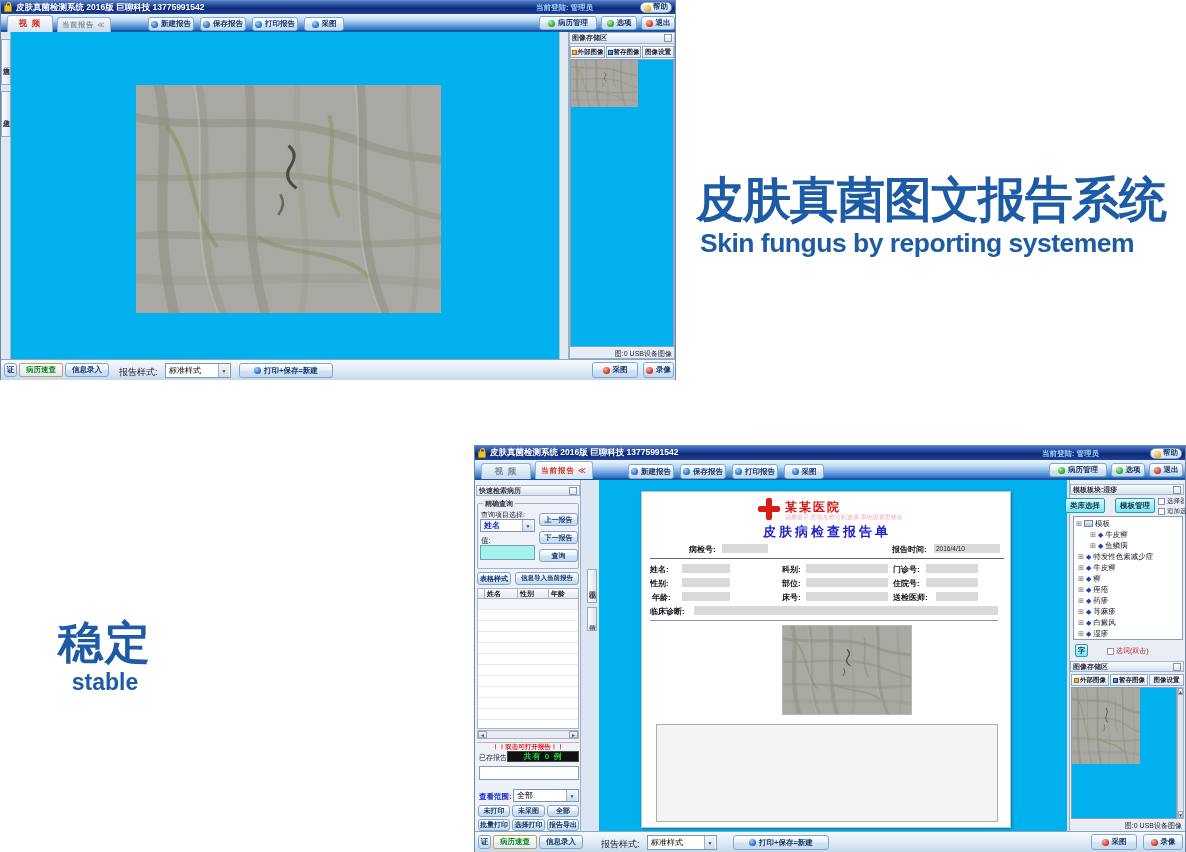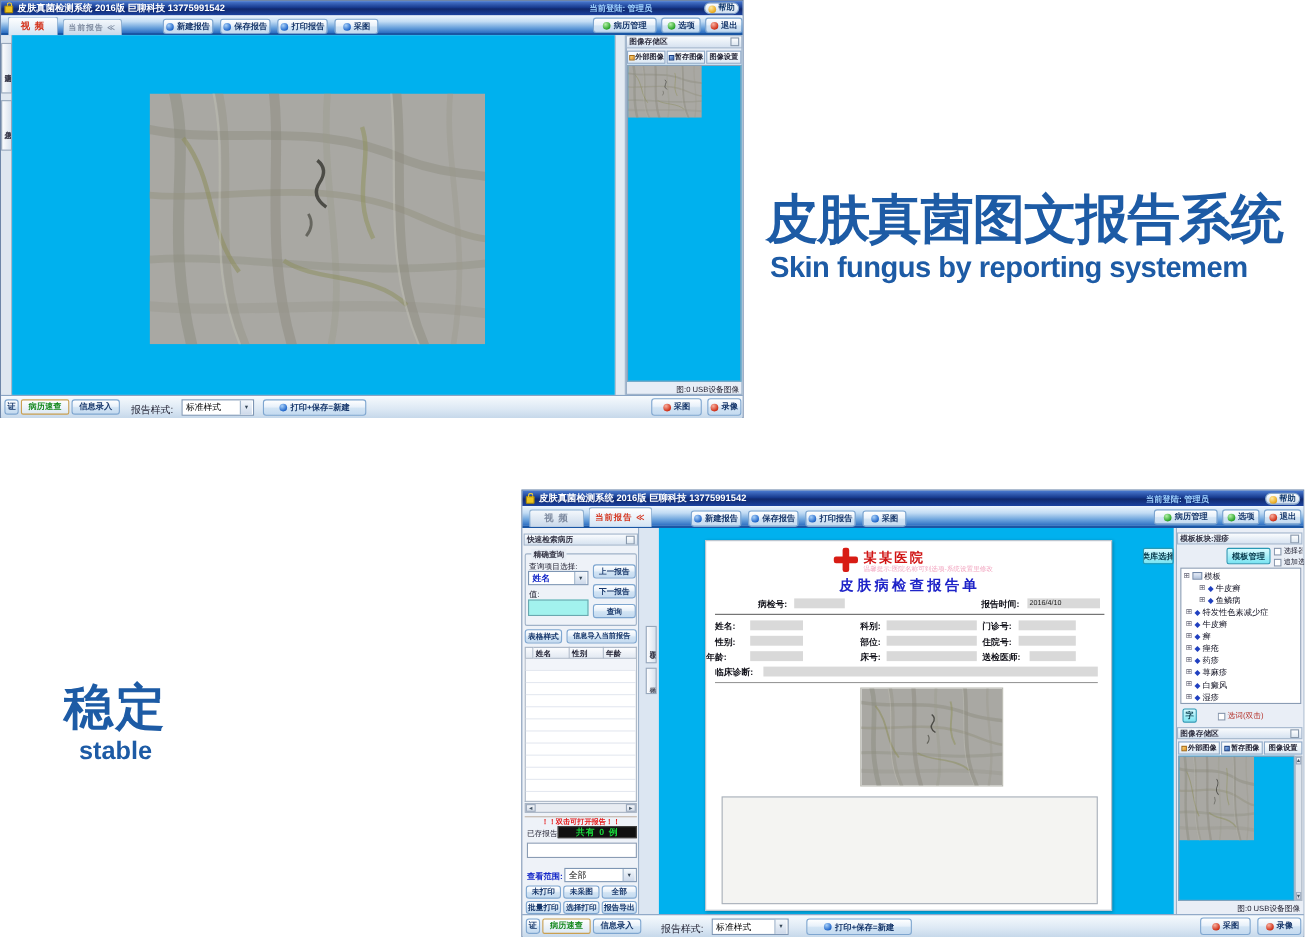--- a/index.html
+++ b/index.html
@@ -344,21 +344,21 @@
       <span class="abs rl" style="left:251px;top:72px">门诊号:</span>
       <div class="abs field" style="left:284px;top:72px;width:52px"></div>
 
       <span class="abs rl" style="left:8px;top:86px">性别:</span>
       <div class="abs field" style="left:40px;top:86px;width:48px"></div>
       <span class="abs rl" style="left:140px;top:86px">部位:</span>
       <div class="abs field" style="left:164px;top:86px;width:82px"></div>
       <span class="abs rl" style="left:251px;top:86px">住院号:</span>
       <div class="abs field" style="left:284px;top:86px;width:52px"></div>
 
-      <span class="abs rl" style="left:0;top:100px">年龄:</span>
+      <span class="abs rl" style="left:10px;top:100px">年龄:</span>
       <div class="abs field" style="left:40px;top:100px;width:48px"></div>
       <span class="abs rl" style="left:140px;top:100px">床号:</span>
       <div class="abs field" style="left:164px;top:100px;width:82px"></div>
       <span class="abs rl" style="left:251px;top:100px">送检医师:</span>
       <div class="abs field" style="left:294px;top:100px;width:42px"></div>
 
       <span class="abs rl" style="left:8px;top:114px">临床诊断:</span>
       <div class="abs field" style="left:52px;top:114px;width:304px"></div>
       <div class="abs" style="left:8px;top:128px;width:348px;height:1px;background:#999"></div>
 
@@ -366,21 +366,21 @@
           <use href="#myc"></use>
         </svg>
       <div class="abs ta" style="left:14px;top:232px;width:342px;height:98px"></div>
     </div>
 
     <div class="abs" style="left:594px;top:34px;width:116px;height:351px;background:#e9eef6;border-left:1px solid #9ab0c8"></div>
     <div class="abs phead" style="left:595px;top:38px;width:114px;height:11px">
       <span>模板板块:湿疹</span>
       <span class="closebox"></span>
     </div>
-    <div class="abs cyanbtn" style="left:564px;top:52px;width:28px;height:15px">类库选择</div>
+    <div class="abs cyanbtn" style="left:590px;top:52px;width:40px;height:15px">类库选择</div>
     <div class="abs cyanbtn" style="left:640px;top:52px;width:40px;height:15px">模板管理</div>
     <div class="abs cblbl" style="left:683px;top:51px;width:26px">
         <span class="cb"></span>
         <span>选择器</span>
       </div>
     <div class="abs cblbl" style="left:683px;top:61px;width:28px">
         <span class="cb"></span>
         <span>追加选入</span>
       </div>
     <div class="abs tree" style="left:598px;top:70px;width:110px;height:124px">

